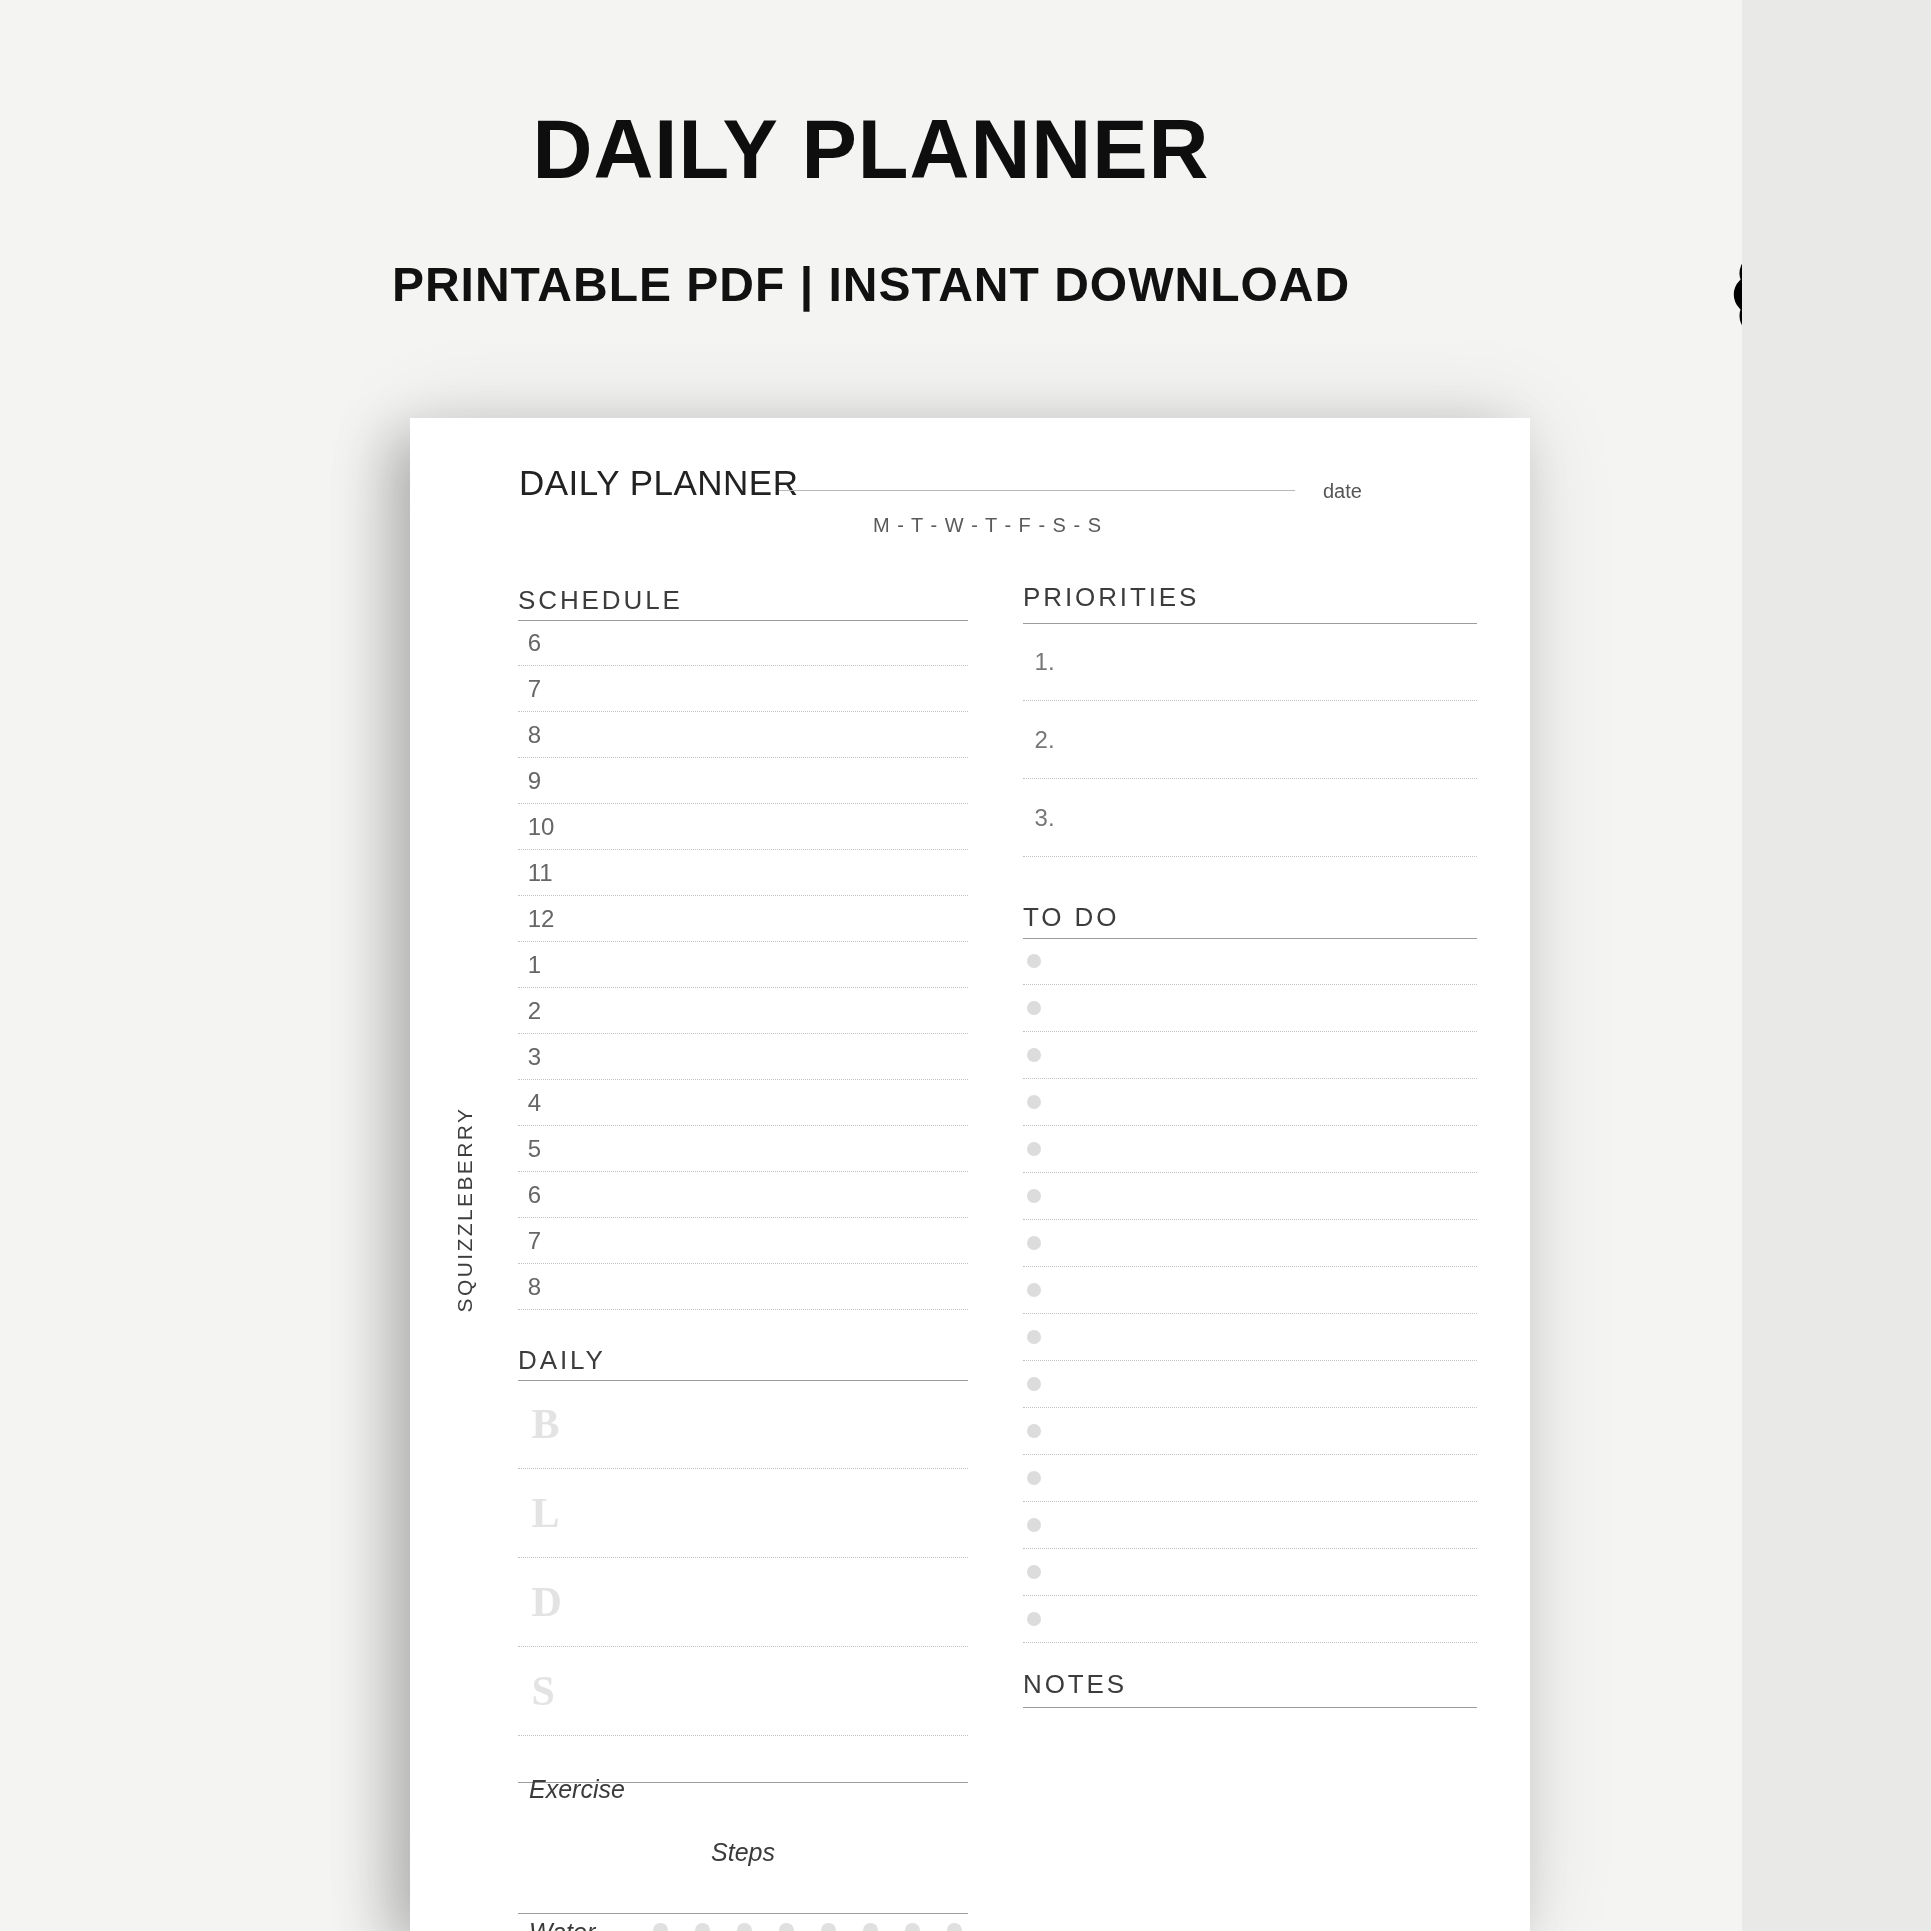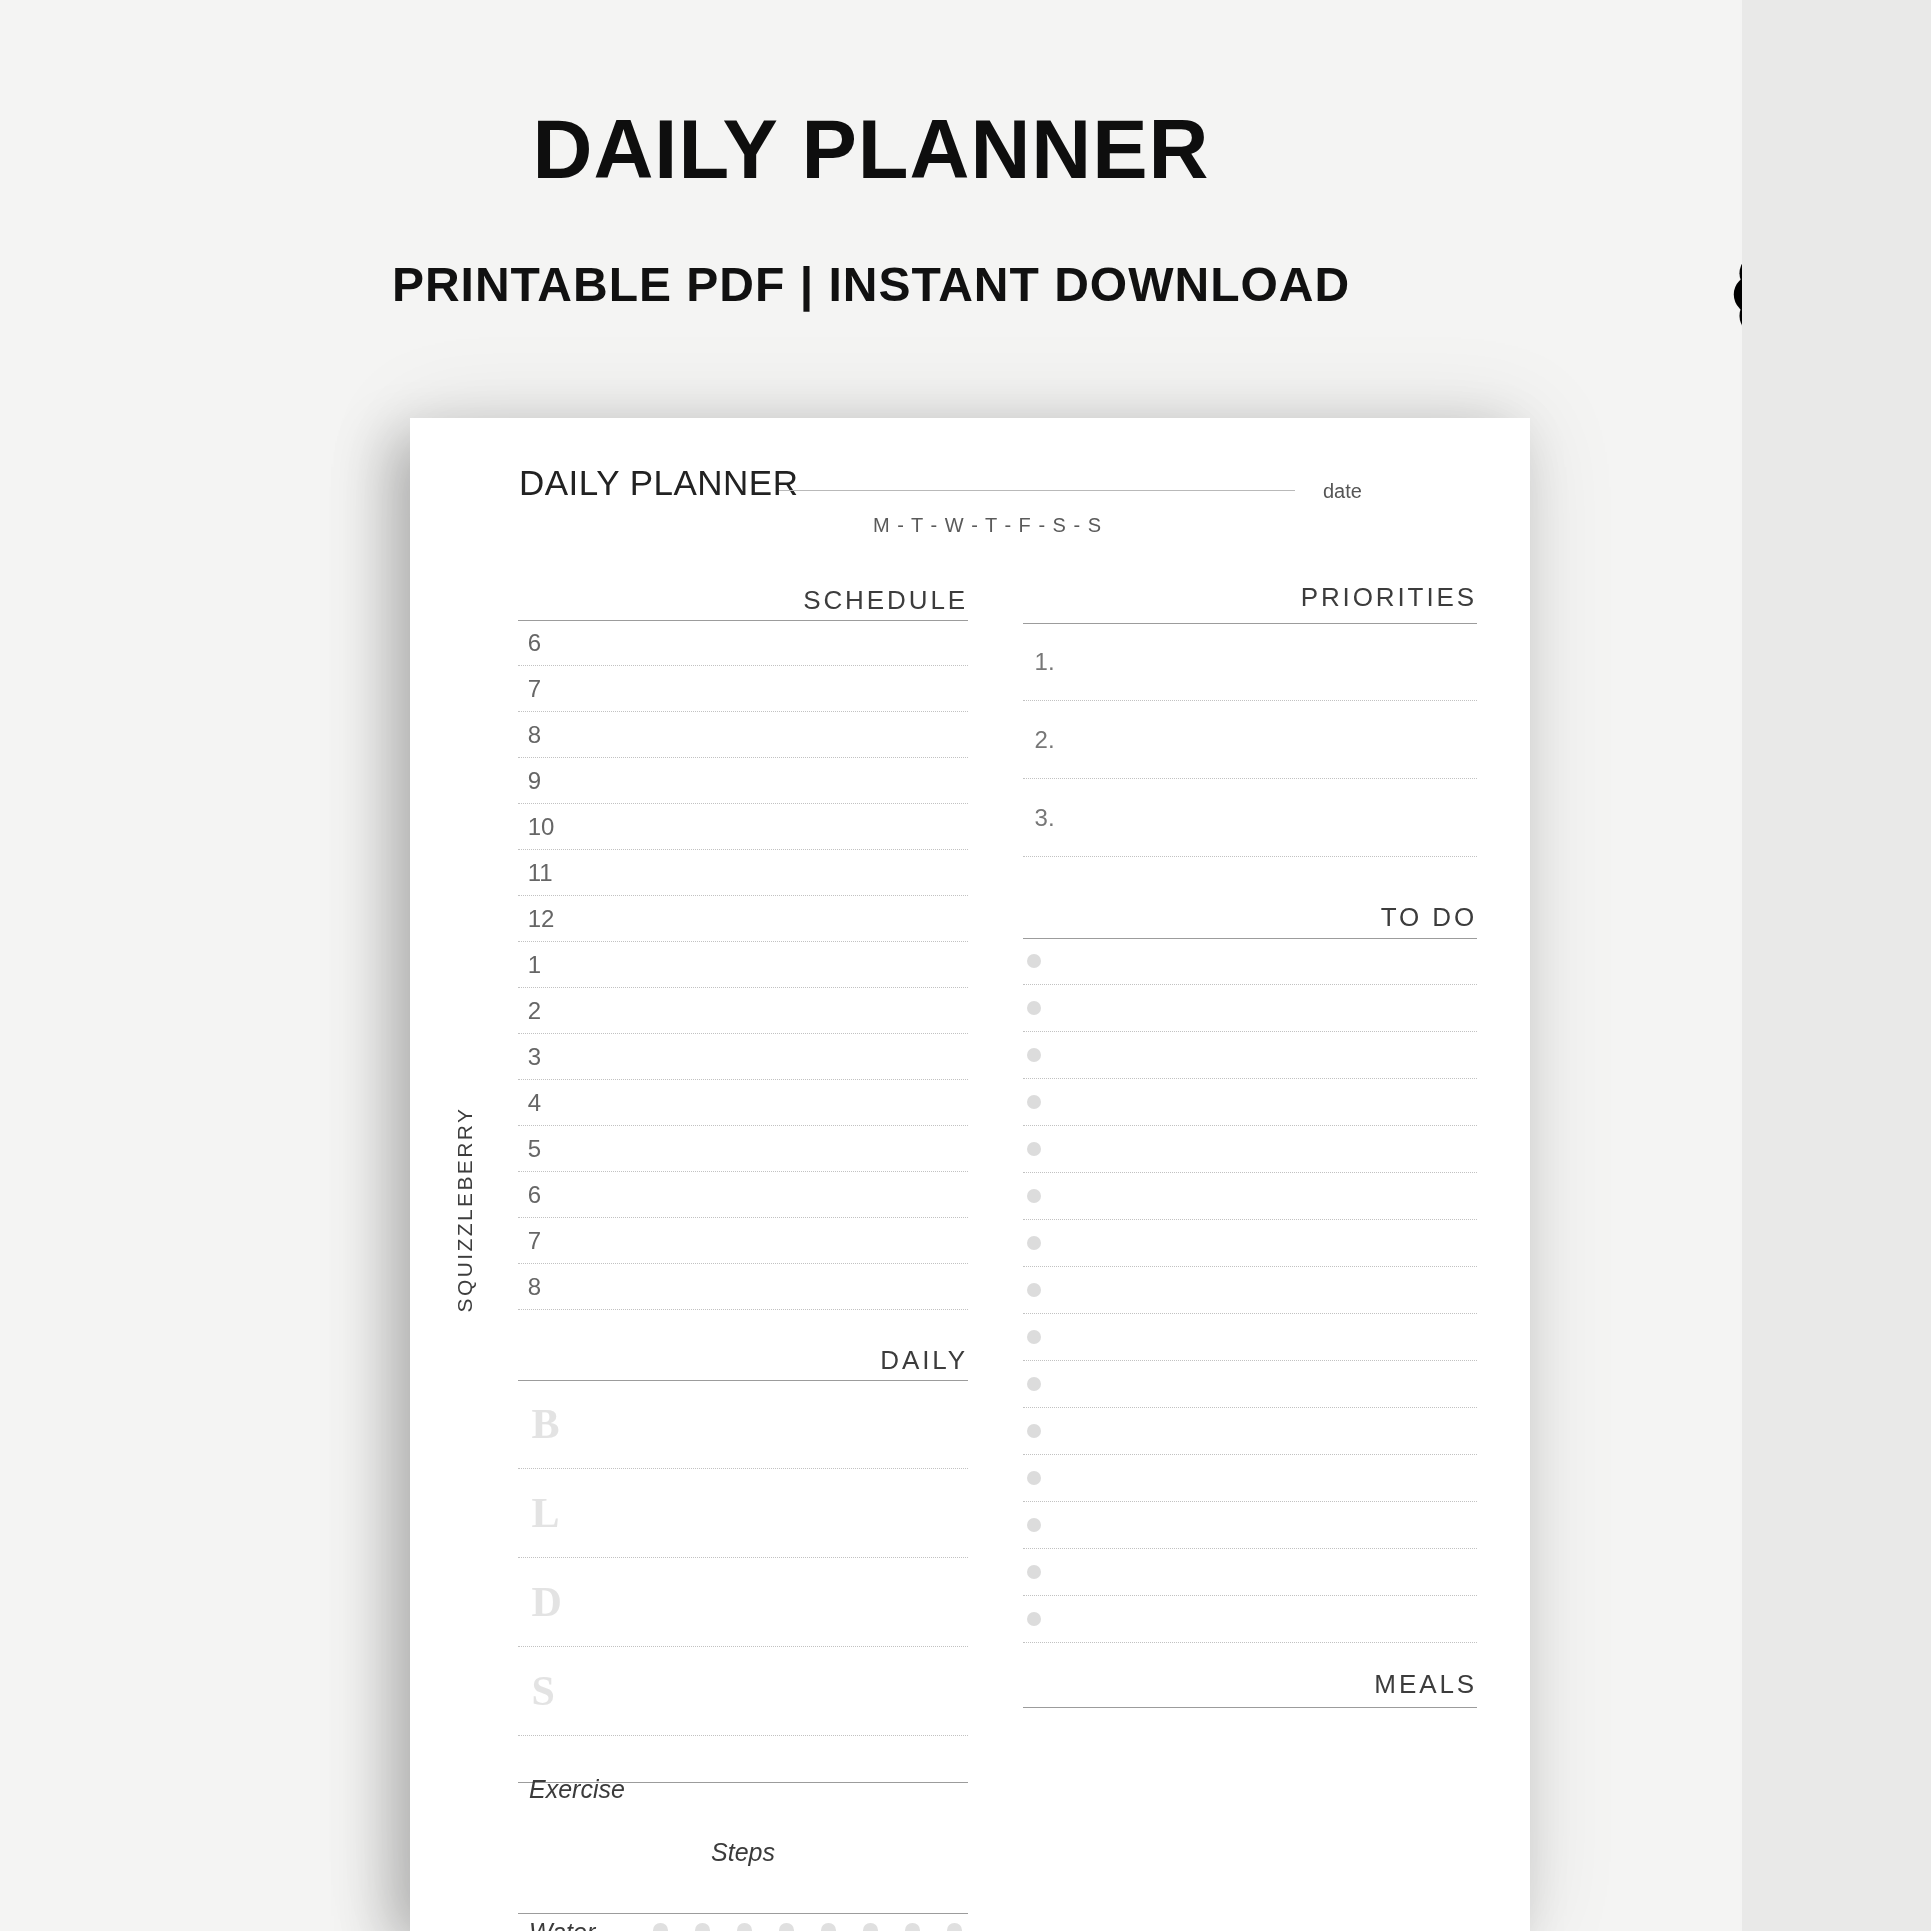--- a/index.html
+++ b/index.html
@@ -33,21 +33,21 @@
   .days-row{position:absolute;left:463px;top:96px;font-size:20px;color:#5a5a5a;letter-spacing:1px;}
   .brand-vertical{
     position:absolute;left:-52px;top:779px;width:212px;height:25px;
     transform:rotate(-90deg);text-align:center;
     font-size:21px;letter-spacing:2.4px;color:#3d3d3d;line-height:25px;
   }
   
   .col-left{left:108px;width:450px;}
   .col-right{left:613px;width:454px;}
   .sec-heading{
-    position:absolute;text-align:right;font-size:26px;font-weight:400;
+    position:absolute;text-align:left;font-size:26px;font-weight:400;
     letter-spacing:2.9px;color:#3c3c3c;line-height:1;
   }
   .sec-line{position:absolute;border-top:1.9px solid #9c9c9c;}
   .rows{position:absolute;}
   .sched-row{height:45px;display:flex;align-items:center;border-bottom:1px dotted #c2c2c2;}
   .hour-label{padding-left:9.7px;font-size:24px;color:#666;}
   .meal-row{height:88px;display:flex;align-items:center;border-bottom:1px dotted #c2c2c2;}
   .meal-letter{padding-left:13.5px;font-family:"Liberation Serif",serif;font-weight:700;
     font-size:42px;color:#e3e3e3;}
   .prio-row{height:77px;display:flex;align-items:center;border-bottom:1px dotted #c2c2c2;}
@@ -236,18 +236,18 @@
           <span class="todo-dot"></span>
         </div>
         <div class="todo-row">
           <span class="todo-dot"></span>
         </div>
         <div class="todo-row">
           <span class="todo-dot"></span>
         </div>
       </div>
 
-    <div class="sec-heading col-right" style="top:1253px;">MEALS</div>
+    <div class="sec-heading col-right" style="top:1253px;">NOTES</div>
     <div class="sec-line col-right" style="top:1289px;"></div>
 
   </div>
 </div>
 
 
 </body></html>

